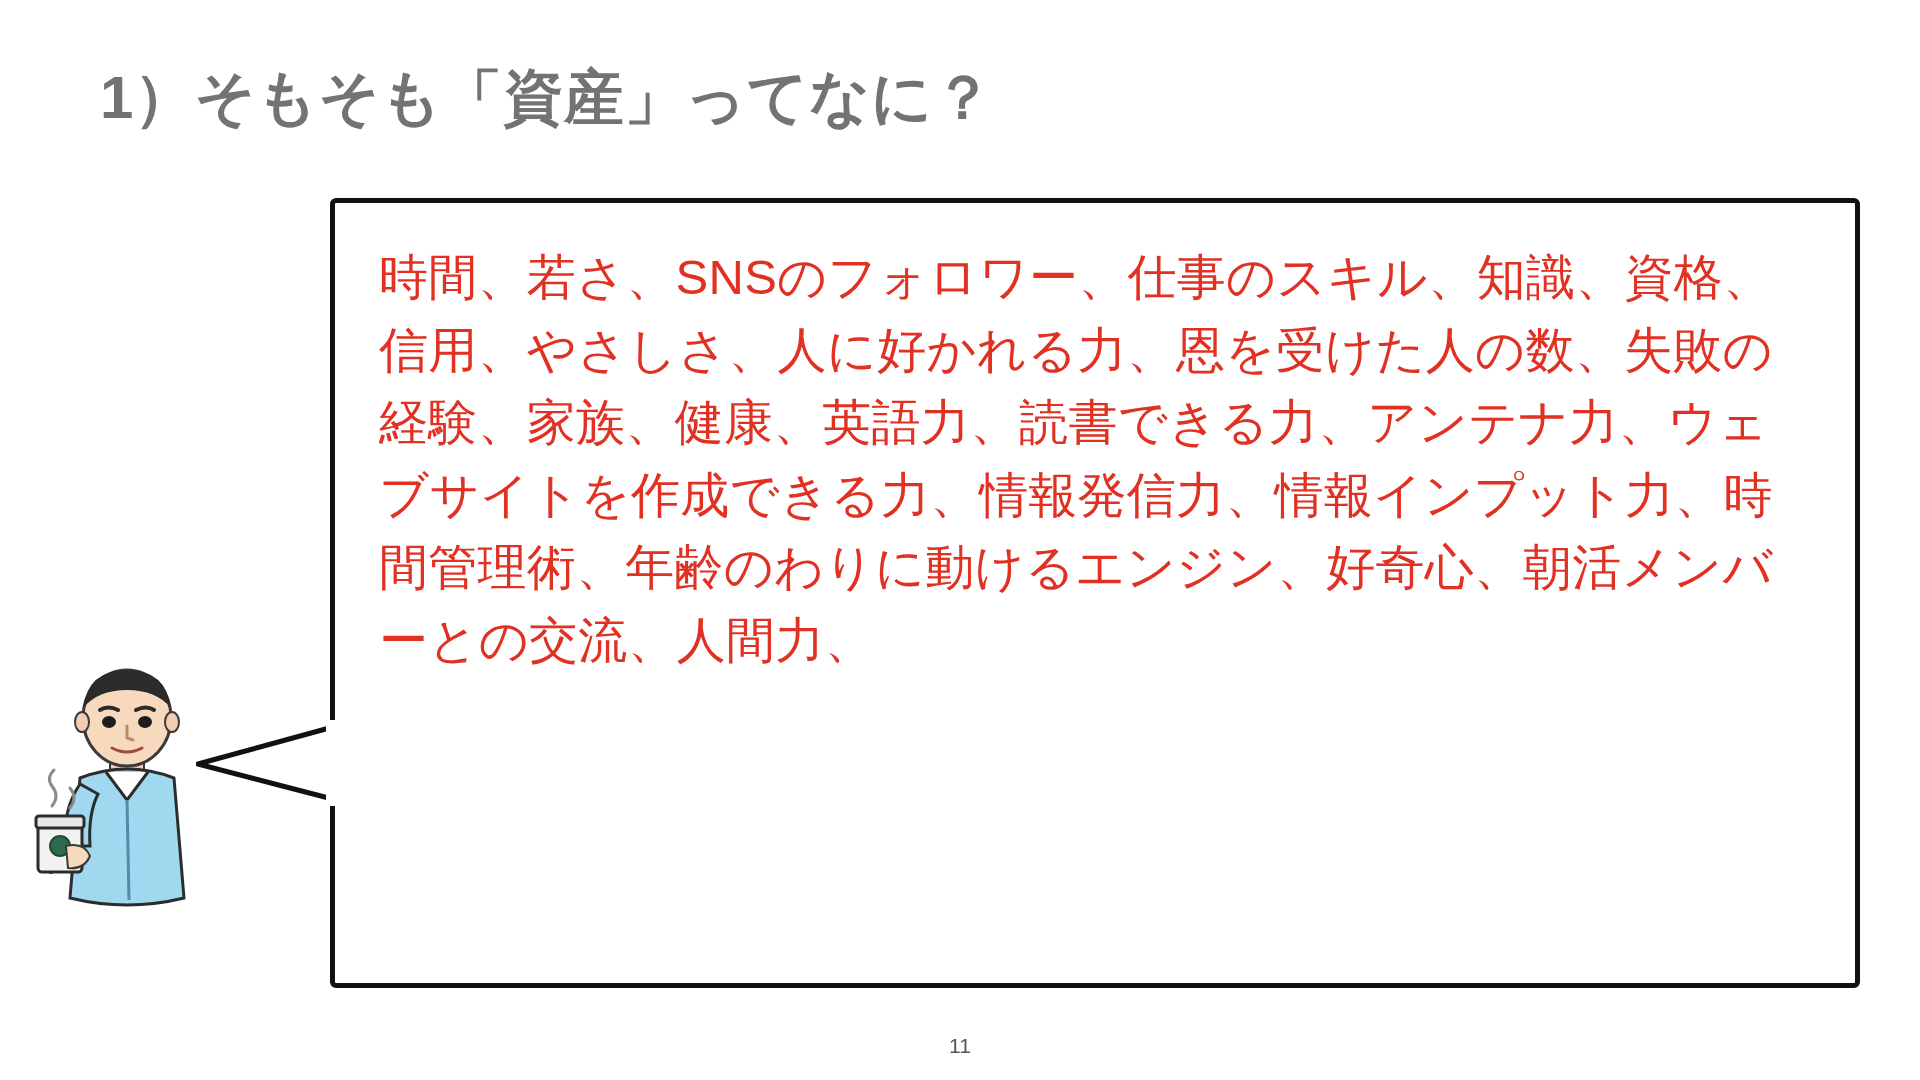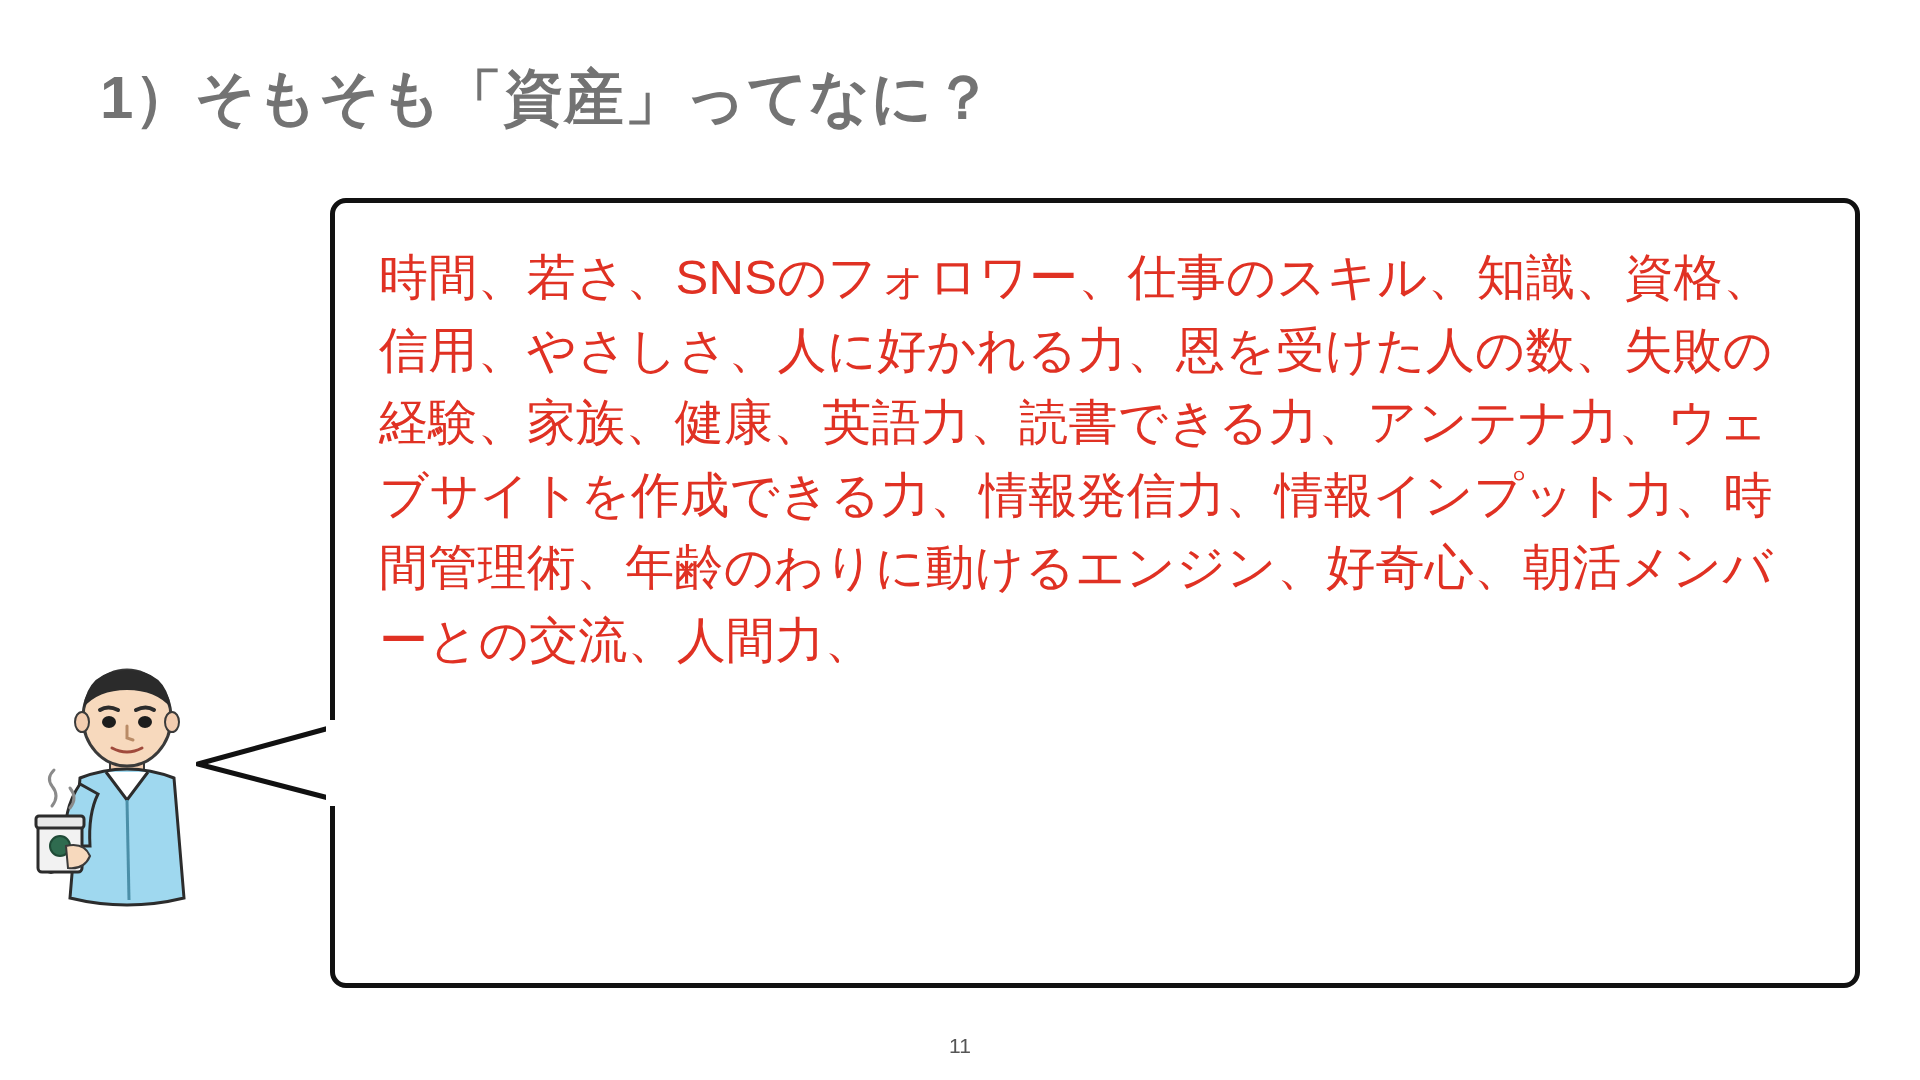--- a/index.html
+++ b/index.html
@@ -35,21 +35,21 @@
 
   
   .bubble {
     position: absolute;
     left: 330px;
     top: 198px;
     width: 1530px;
     height: 790px;
     box-sizing: border-box;
     border: 5px solid #111111;
-    border-radius: 16px;
+    border-radius: 6px;
     background: #ffffff;
   }
 
   .bubble-text {
     position: absolute;
     left: 44px;
     right: 40px;
     top: 38px;
     font-size: 49px;
     line-height: 1.48;

